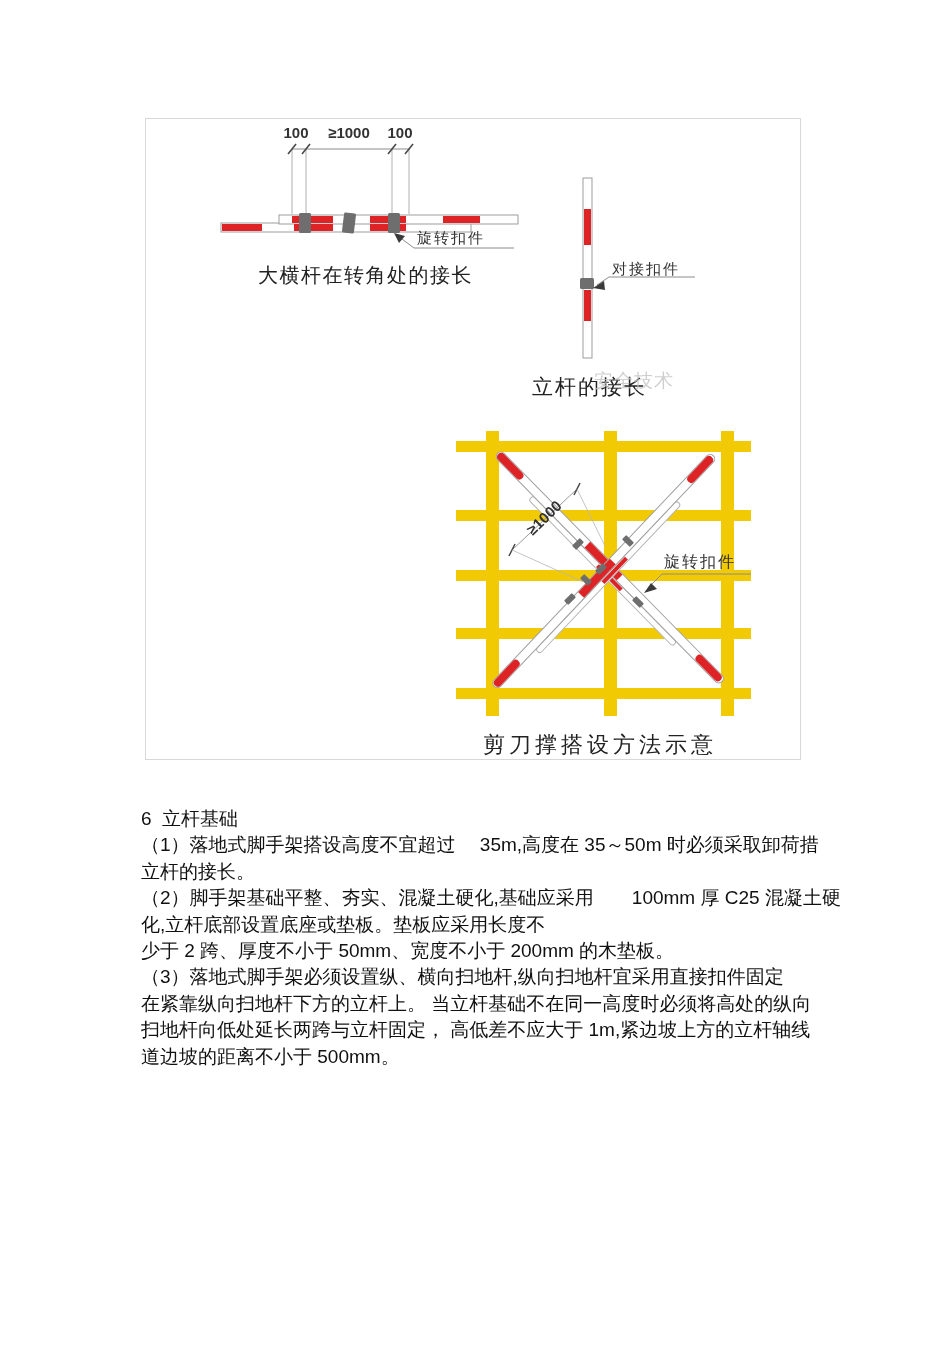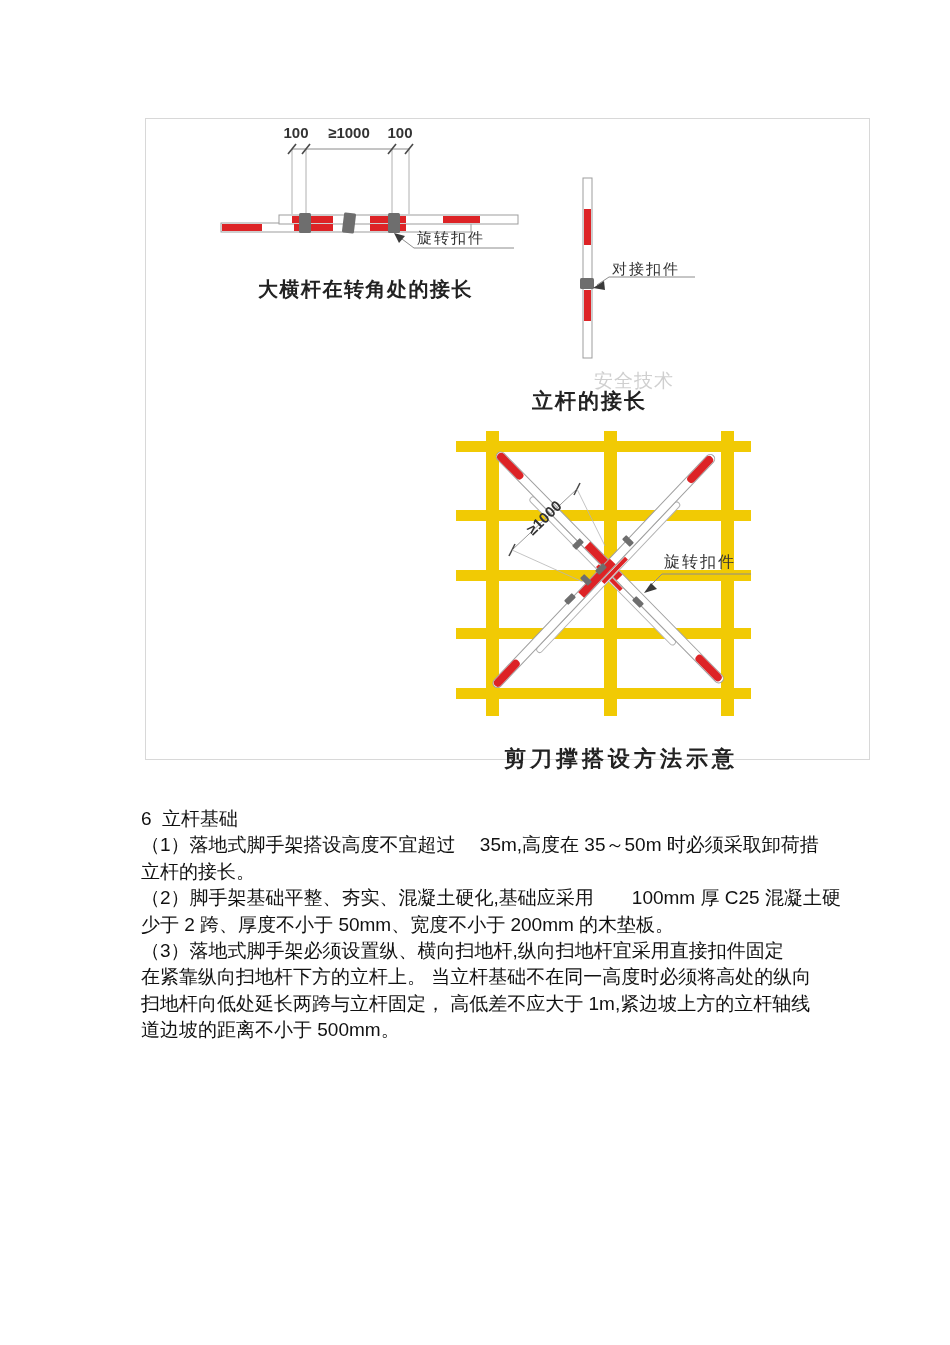--- a/index.html
+++ b/index.html
@@ -6,35 +6,35 @@
     --red:#dd2326; --yellow:#f1ca04; --tube-stroke:#9d9d9d; --coupler:#6e6e6e;
     --leader:#8c8c8c; --label-text:#333333; --caption-text:#222222;
     --watermark-text:#c4c4c4; --body-text:#111111; --panel-border:#d8d8d8; --page-bg:#ffffff;
   }
   html,body{margin:0;padding:0;}
   body{
     width:950px;height:1345px;background:var(--page-bg);
     font-family:"Liberation Sans", sans-serif;position:relative;overflow:hidden;
   }
   .panel{
-    position:absolute;left:145px;top:118px;width:725px;height:642px;
+    position:absolute;left:145px;top:118px;width:656px;height:642px;
     background:#fff;border:1px solid var(--panel-border);box-sizing:border-box;padding-left:12px;
   }
   .gfx{position:absolute;left:0;top:0;width:663px;height:642px;}
   .lbl{
     position:absolute;color:var(--label-text);font-size:15px;line-height:1.1;
     white-space:nowrap;
   }
   .dim{font-size:15px;font-weight:600;text-align:center;}
   .caption{
-    position:absolute;color:var(--caption-text);font-weight:700;white-space:nowrap;margin-top:14px;
+    position:absolute;color:var(--caption-text);font-weight:400;white-space:nowrap;
   }
   .cap1{left:112px;top:143px;font-size:20px;letter-spacing:1.5px;}
   .cap2{left:386px;top:254px;font-size:21px;letter-spacing:2px;}
-  .cap3{left:358px;top:611px;font-size:22px;letter-spacing:4px;}
+  .cap3{left:337px;top:611px;font-size:22px;letter-spacing:4px;}
   .watermark{
     position:absolute;left:448px;top:249px;font-size:19px;color:var(--watermark-text);
     white-space:nowrap;opacity:.8;letter-spacing:1px;
   }
   .dim-rot{
     position:absolute;left:363px;top:390px;width:70px;text-align:center;
     font-size:15px;color:var(--label-text);transform:rotate(-44deg);font-weight:600;
   }
   .bodytext{
     position:absolute;left:141px;top:806px;width:780px;
@@ -161,18 +161,19 @@
   <div class="dim-rot">≥1000</div>
   <div class="lbl" style="left:518px;top:434px;font-size:16px;letter-spacing:2px;">旋转扣件</div>
   <div class="caption cap3">剪刀撑搭设方法示意</div>
 </div>
 
 <div class="bodytext">
   <div class="bline">6  立杆基础</div>
   <div class="bline">（1）落地式脚手架搭设高度不宜超过　 35m,高度在 35～50m 时必须采取卸荷措</div>
   <div class="bline">立杆的接长。</div>
   <div class="bline">（2）脚手架基础平整、夯实、混凝土硬化,基础应采用　　100mm 厚 C25 混凝土硬</div>
+  <div class="bline">化,立杆底部设置底座或垫板。垫板应采用长度不</div>
   <div class="bline">少于 2 跨、厚度不小于 50mm、宽度不小于 200mm 的木垫板。</div>
   <div class="bline">（3）落地式脚手架必须设置纵、横向扫地杆,纵向扫地杆宜采用直接扣件固定</div>
   <div class="bline">在紧靠纵向扫地杆下方的立杆上。 当立杆基础不在同一高度时必须将高处的纵向</div>
   <div class="bline">扫地杆向低处延长两跨与立杆固定， 高低差不应大于 1m,紧边坡上方的立杆轴线</div>
   <div class="bline">道边坡的距离不小于 500mm。</div>
 </div>
 
 </body></html>

